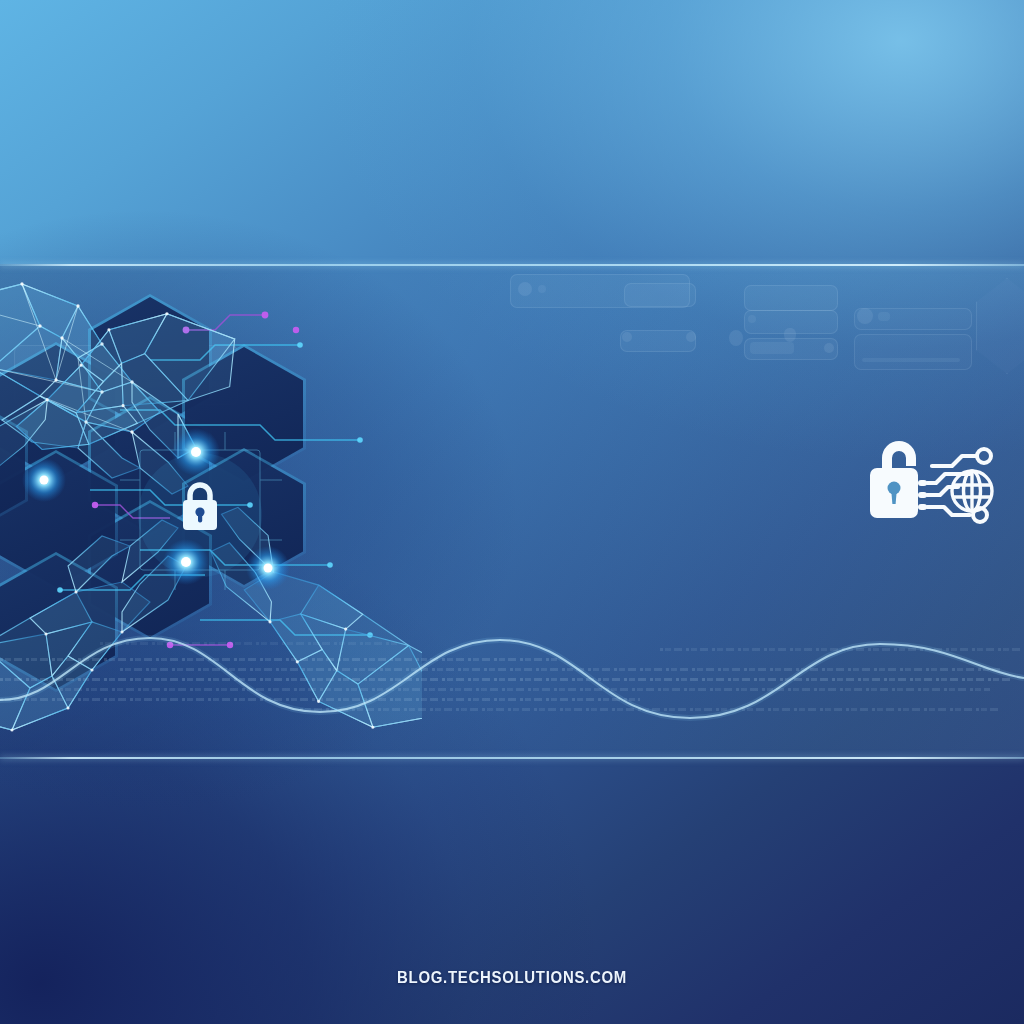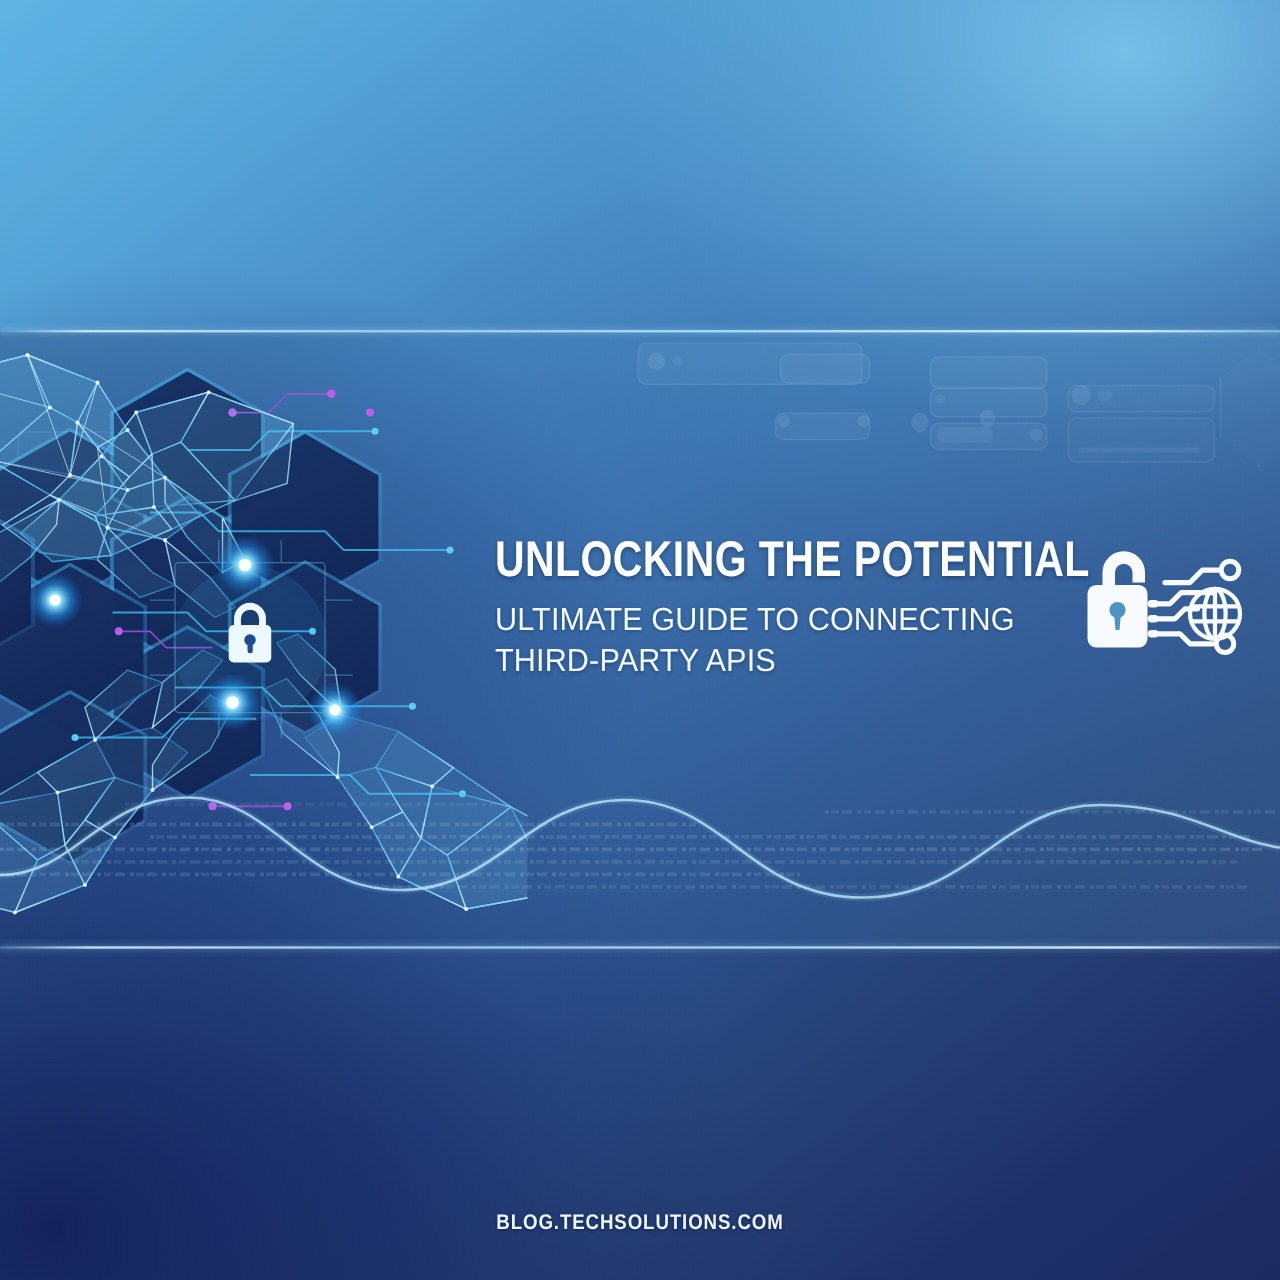--- a/index.html
+++ b/index.html
@@ -440,27 +440,20 @@
              C400,112 420,40 500,40 C580,40 600,118 690,118
              C780,118 800,44 880,44 C950,44 980,72 1024,78" fill="none" stroke="#c9ecfb" stroke-width="2.1" opacity="0.78"></path>
     <path d="M0,100 C60,100 80,38 150,38 C220,38 240,112 320,112
              C400,112 420,40 500,40 C580,40 600,118 690,118
              C780,118 800,44 880,44 C950,44 980,72 1024,78" fill="none" stroke="#8fd6f5" stroke-width="6" opacity="0.14"></path>
   </svg>
 
   <div class="divider top"></div>
   <div class="divider bottom"></div>
 
-  <div class="textblock">
-    <div class="headline">UNLOCKING THE POTENTIAL</div>
-    <div class="subline">
-      <div>ULTIMATE GUIDE TO CONNECTING</div>
-      <div>THIRD-PARTY APIS</div>
-    </div>
-  </div>
 
   <svg class="apiicon" viewBox="0 0 134 104">
     <g fill="#f7fbfe">
       <path d="M16,32 L16,22 A17,17 0 0,1 50,22 L50,30 L40,30 L40,22
                A7,7 0 0,0 26,22 L26,32 Z"></path>
       <rect x="4" y="32" width="48" height="50" rx="7"></rect>
       <g fill="#4f93c4">
         <circle cx="28" cy="52" r="6.5"></circle>
         <path d="M25.2,54 L30.8,54 L29.6,68 L26.4,68 Z"></path>
       </g>

